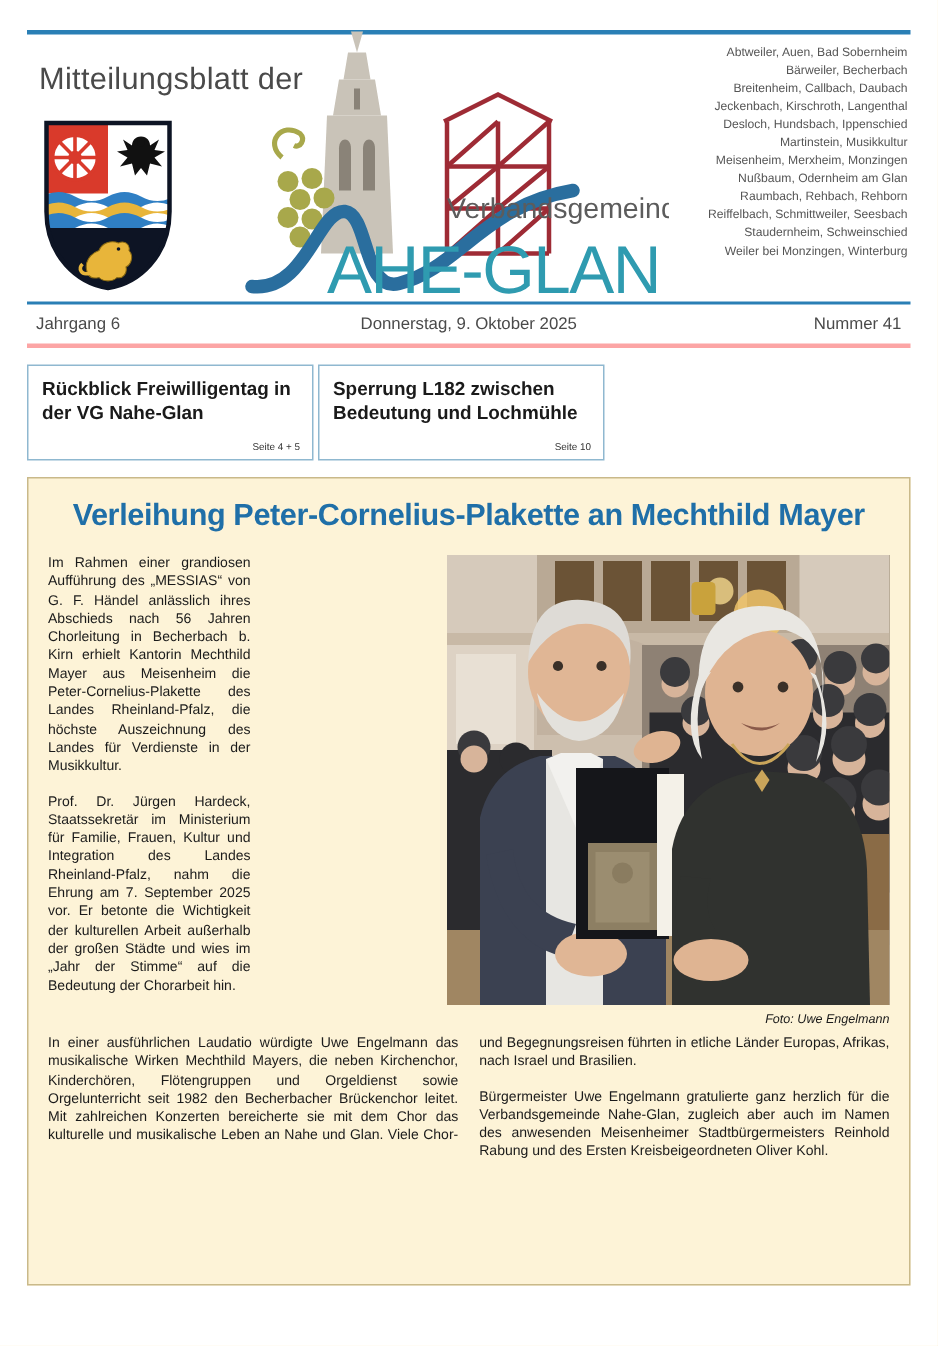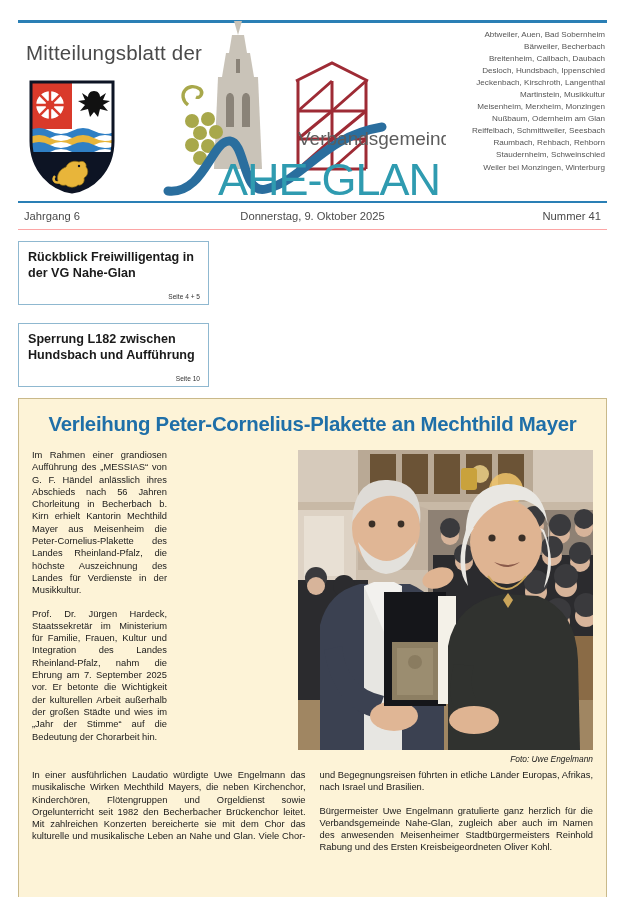--- a/index.html
+++ b/index.html
@@ -71,37 +71,36 @@
     font-size: 8.1px;
     line-height: 12.05px;
     color: #555555;
   }
   .places div { white-space: nowrap; }
 
   
   .infobar {
     position: relative;
     border-top: 2.5px solid #2a7fb5;
-    border-bottom: 1px solid #fca5a5;
+    border-bottom: 3px solid #fca5a5;
     height: 26px;
     display: flex;
     align-items: center;
     font-size: 11.2px;
     color: #4a4a4a;
   }
   .infobar .ib-left  { flex: 1; text-align: left;  padding-left: 6px; }
   .infobar .ib-mid   { flex: 1; text-align: center; }
   .infobar .ib-right { flex: 1; text-align: right; padding-right: 6px; }
 
   
   .teasers {
     display: flex;
-    gap: 18px;
+    gap: 3px;
     margin-top: 11px;
-    flex-direction: column;
   }
   .teaser {
     border: 1px solid #8fb8d0;
     box-sizing: border-box;
     padding: 8px 9px 4px 9px;
     position: relative;
     background: #fff;
   }
   .teaser.t1 { width: 191px; height: 64px; }
   .teaser.t2 { width: 186px; height: 64px; }
@@ -268,45 +267,45 @@
 
         <text x="152" y="126" font-family="'Liberation Sans', sans-serif" font-size="19" fill="#5c5c5c">Verbandsgemeinde</text>
         <text x="72" y="176" font-family="'Liberation Sans', sans-serif" font-size="45" fill="#2f9bb0" letter-spacing="-1">AHE-GLAN</text>
       </svg>
     </div>
 
     <div class="places">
       <div>Abtweiler, Auen, Bad Sobernheim</div>
       <div>Bärweiler, Becherbach</div>
       <div>Breitenheim, Callbach, Daubach</div>
+      <div>Jeckenbach, Kirschroth, Langenthal</div>
       <div>Desloch, Hundsbach, Ippenschied</div>
-      <div>Jeckenbach, Kirschroth, Langenthal</div>
       <div>Martinstein, Musikkultur</div>
       <div>Meisenheim, Merxheim, Monzingen</div>
       <div>Nußbaum, Odernheim am Glan</div>
+      <div>Raumbach, Rehbach, Rehborn</div>
       <div>Reiffelbach, Schmittweiler, Seesbach</div>
-      <div>Raumbach, Rehbach, Rehborn</div>
       <div>Staudernheim, Schweinschied</div>
       <div>Weiler bei Monzingen, Winterburg</div>
     </div>
   </div>
 
   <div class="infobar">
     <div class="ib-left">Jahrgang 6</div>
     <div class="ib-mid">Donnerstag, 9. Oktober 2025</div>
     <div class="ib-right">Nummer 41</div>
   </div>
 
   <div class="teasers">
     <div class="teaser t1">
       <div class="teaser-title">Rückblick Freiwilligentag in der VG Nahe-Glan</div>
       <div class="teaser-page">Seite  4 + 5</div>
     </div>
     <div class="teaser t3">
-      <div class="teaser-title">Sperrung L182 zwischen Hundsbach und Aufführung</div>
+      <div class="teaser-title">Sperrung L182 zwischen Bedeutung und Lochmühle</div>
       <div class="teaser-page">Seite 10</div>
     </div>
   </div>
 
   <div class="article">
 
     <div class="headline">Verleihung Peter-Cornelius-Plakette an Mechthild Mayer</div>
 
     <div class="photo-wrap">
       <div class="photo">

